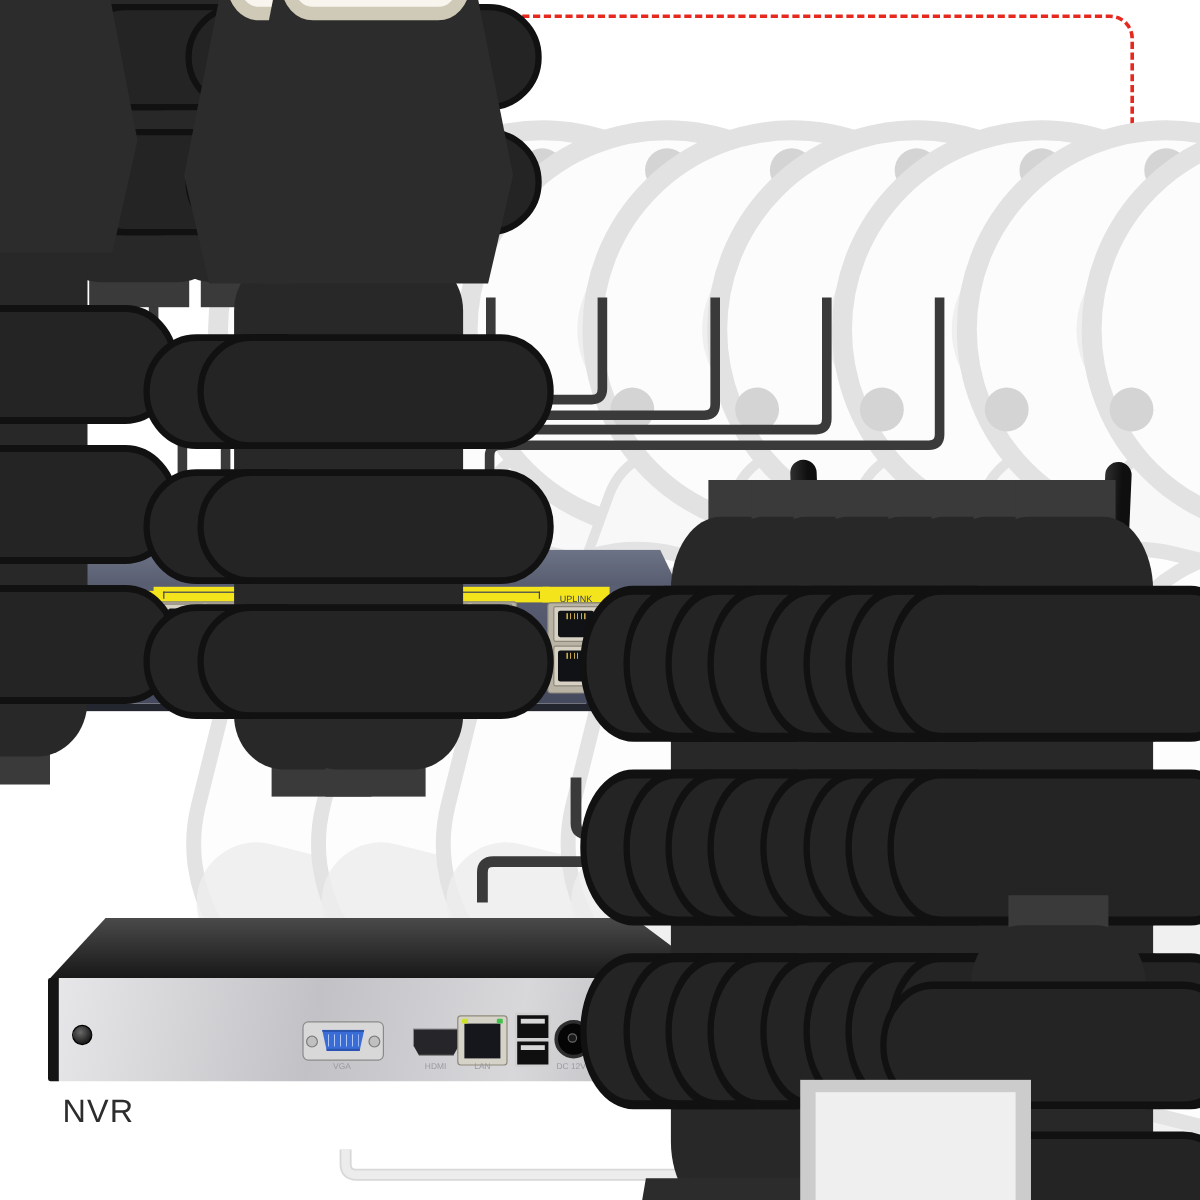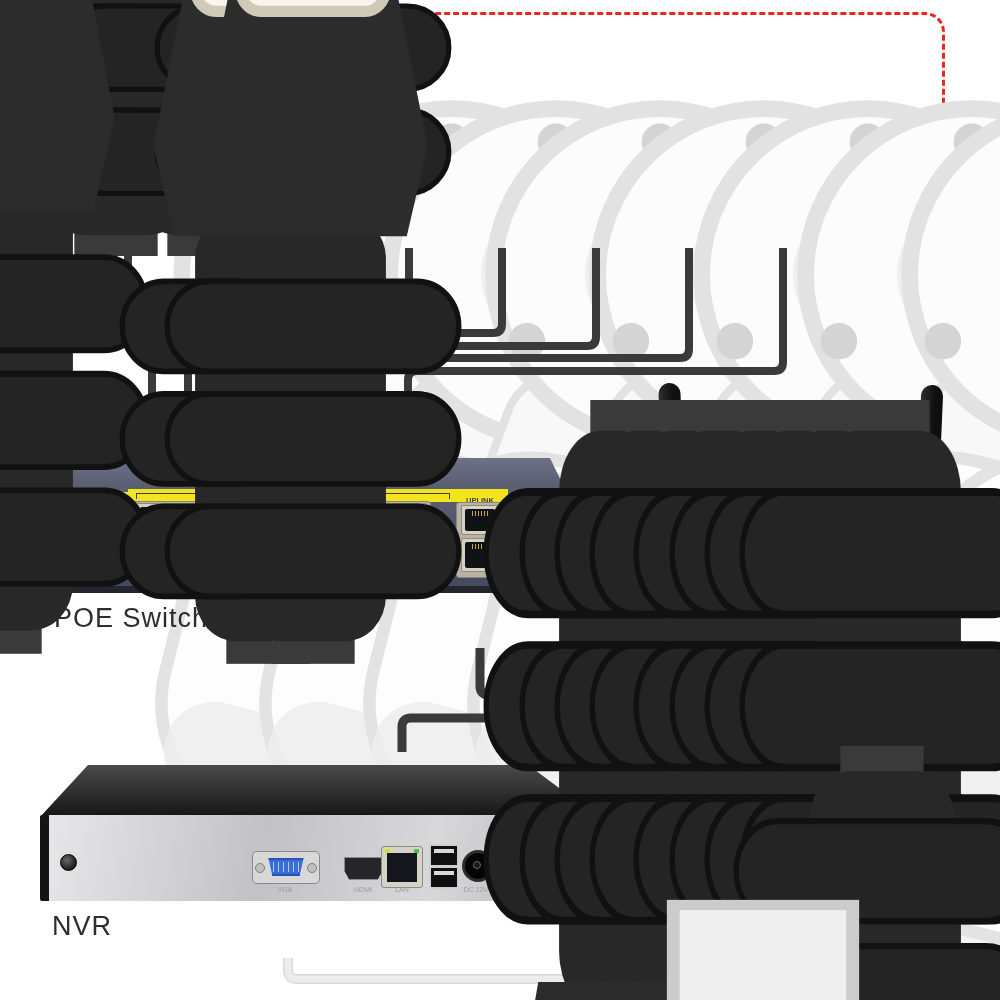--- a/index.html
+++ b/index.html
@@ -31,21 +31,21 @@
   .sw-badge{left:36px;top:492px;width:118px;height:88px;background:var(--badge);
             clip-path:polygon(0 0,100% 0,0 100%);}
   .sw-badge-title{left:8px;top:11px;font-size:12.5px;font-weight:bold;color:#565b6e;}
   .sw-badge-line{left:6px;font-size:6px;font-weight:bold;color:#8b8d42;}
   .sw-strip{left:128px;top:489px;width:330px;height:13px;background:var(--badge);}
   .sw-strip .seg{position:absolute;top:4px;height:5px;border-top:1.5px solid #3c415a;
                  border-left:1.5px solid #3c415a;border-right:1.5px solid #3c415a;}
   .sw-strip .o{position:absolute;left:135px;top:1px;font-size:9px;font-weight:bold;color:#3c415a;}
   .sw-uplink-strip{left:452px;top:489px;width:56px;height:13px;background:var(--badge);
                    text-align:center;}
-  .sw-uplink-strip span{font-size:7.5px;font-weight:bold;color:#3c415a;line-height:13px;}
+  .sw-uplink-strip span{font-size:7.5px;font-weight:normal;color:#3c415a;line-height:13px;}
   .bank{background:#b8b3a4;border:1px solid #8a8578;border-radius:3px;}
   .sw-port{position:absolute;background:#d6d1c2;border:1px solid #8f8a7c;border-radius:2px;}
   .sw-port .hole{position:absolute;left:3px;right:3px;top:3px;bottom:3px;background:#101216;
                  border-radius:2px;overflow:hidden;}
   .sw-port .hole::after{content:"";position:absolute;top:2px;left:22%;right:22%;height:5px;
                  background:repeating-linear-gradient(90deg,#c9a94f 0 1px,transparent 1px 3px);}
   .sw-led{position:absolute;width:7px;height:7px;border-radius:50%;background:#ececec;
           border:1px solid #9a9aa2;}
   .sw-led::after{content:"";position:absolute;left:2px;top:2px;width:2px;height:2px;
           border-radius:50%;background:#44444c;}
@@ -328,21 +328,20 @@
         <div class="sw-led" style="left:395.5px;top:570px"></div>
       </div>
     <div class="abs sw-extend">
       <span class="t1">OFF/ON</span>
       <span class="slider"></span>
       <span class="t2">Extend</span>
     </div>
     <div class="abs sw-power">POWER</div>
     <div class="abs sw-led" style="left:536px;top:569px"></div>
   </div>
-  <div class="abs dev-label" style="left:54px;top:603px">POE Switch</div>
 
   <div>
     <div class="abs ant l"></div>
     <div class="abs ant r"></div>
     <div class="abs rt-top"></div>
     <div class="abs rt-knob" style="left:648px"></div>
     <div class="abs rt-knob" style="left:940px"></div>
     <div class="abs rt-front"></div>
     <div class="abs rt-base"></div>
     <div class="abs phone-port" style="left:688px"></div>

